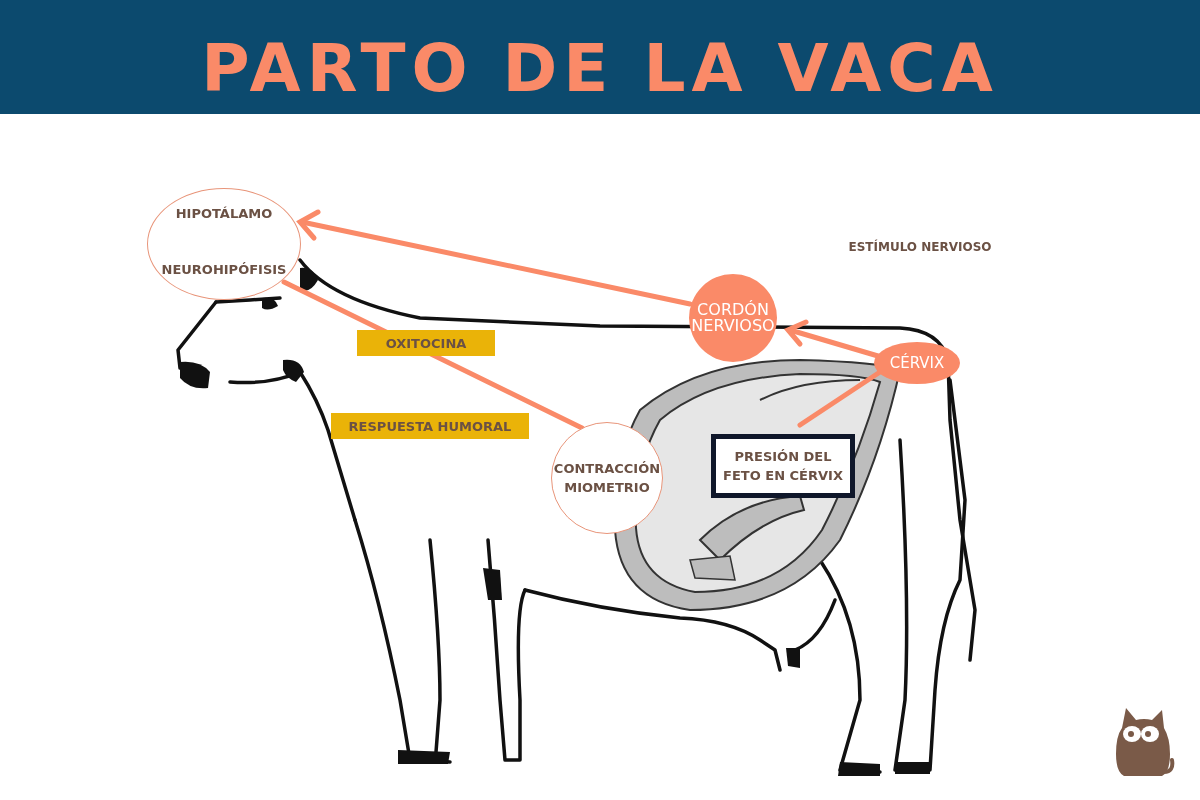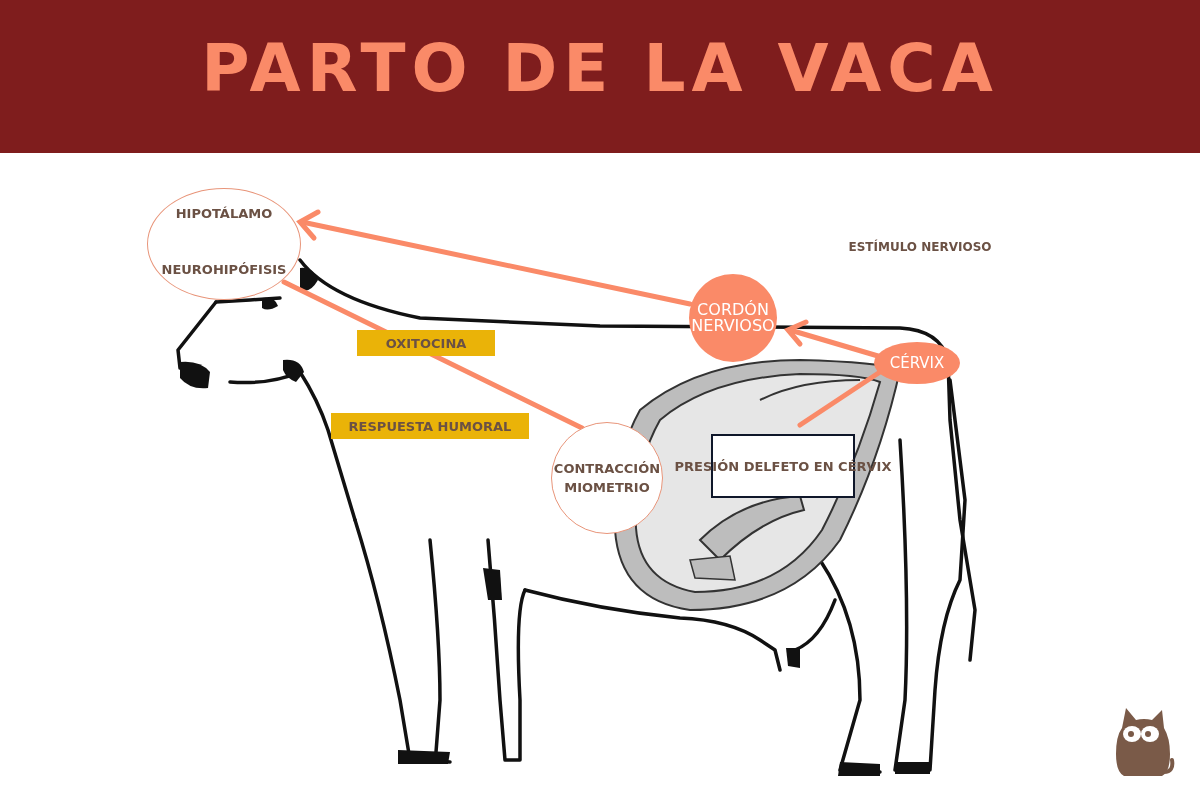--- a/index.html
+++ b/index.html
@@ -7,22 +7,22 @@
       padding: 0;
       width: 1200px;
       height: 800px;
       overflow: hidden;
       background: #ffffff;
       font-family: "DejaVu Sans", sans-serif;
     }
     .header {
       position: absolute;
       left: 0; top: 0;
-      width: 1200px; height: 153px;
-      background: #7f1d1d;
+      width: 1200px; height: 114px;
+      background: #0c4a6e;
     }
     .title {
       position: absolute;
       left: 0; top: 22px;
       width: 1200px;
       text-align: center;
       font-family: "DejaVu Sans", sans-serif;
       font-weight: bold;
       font-size: 66px;
       letter-spacing: 6px;
@@ -62,23 +62,23 @@
       font-weight: normal;
     }
     .rect-orange {
       background: #eab308;
       display: flex;
       align-items: center;
       justify-content: center;
     }
     .rect-white {
       background: #ffffff;
-      border: 2px solid #0f172a;
-      display: flex;
-      flex-direction: row;
+      border: 5px solid #0f172a;
+      display: flex;
+      flex-direction: column;
       align-items: center;
       justify-content: center;
     }
     .circle-white {
       background: #ffffff;
       border: 1px solid #e8957a;
       border-radius: 50%;
       display: flex;
       flex-direction: column;
       align-items: center;

